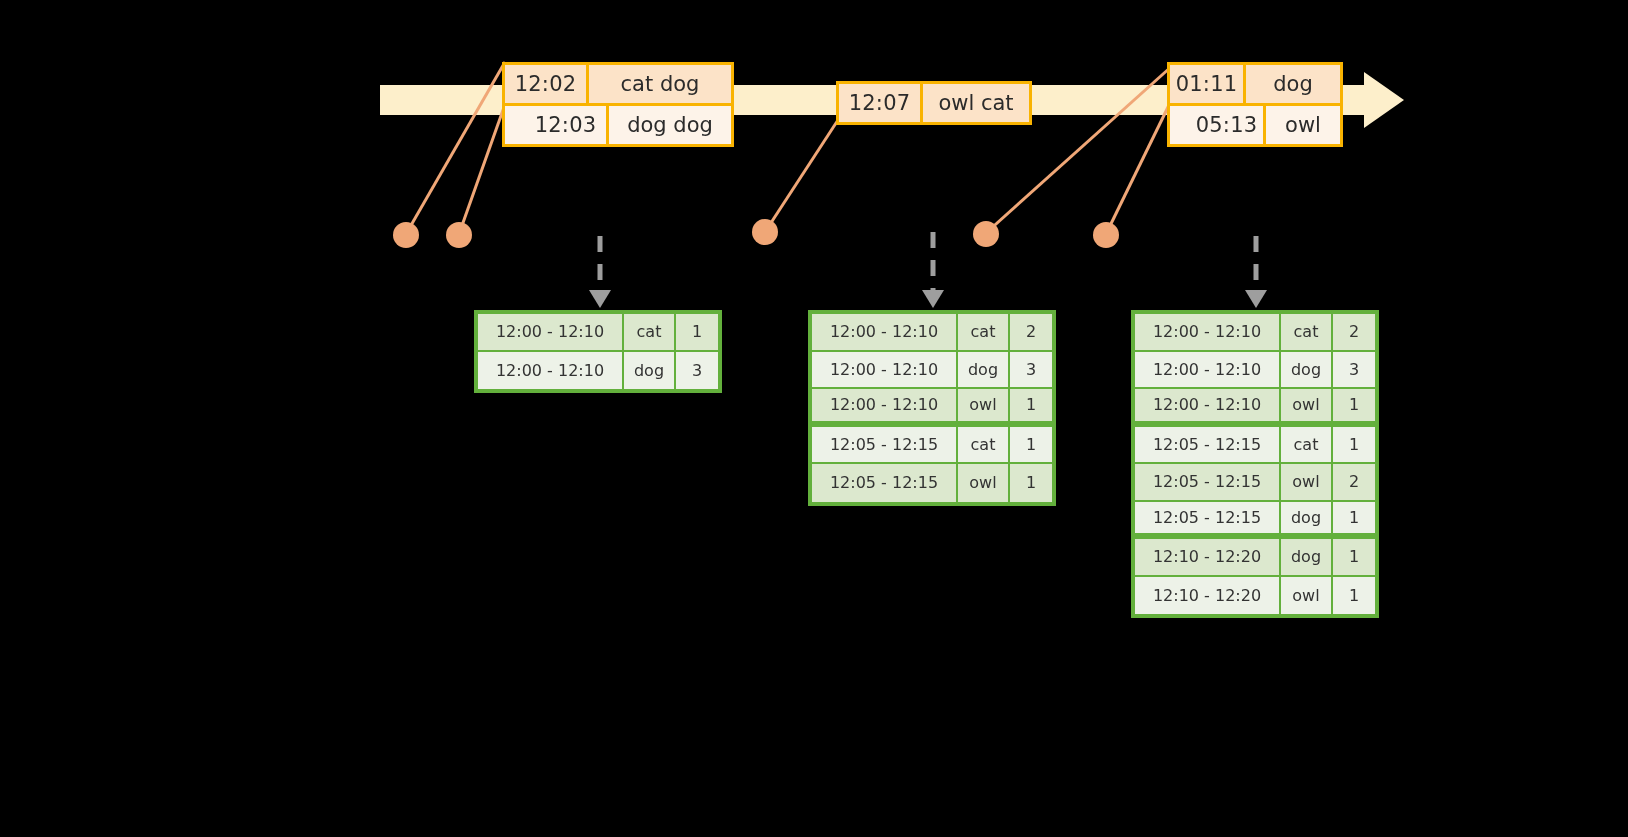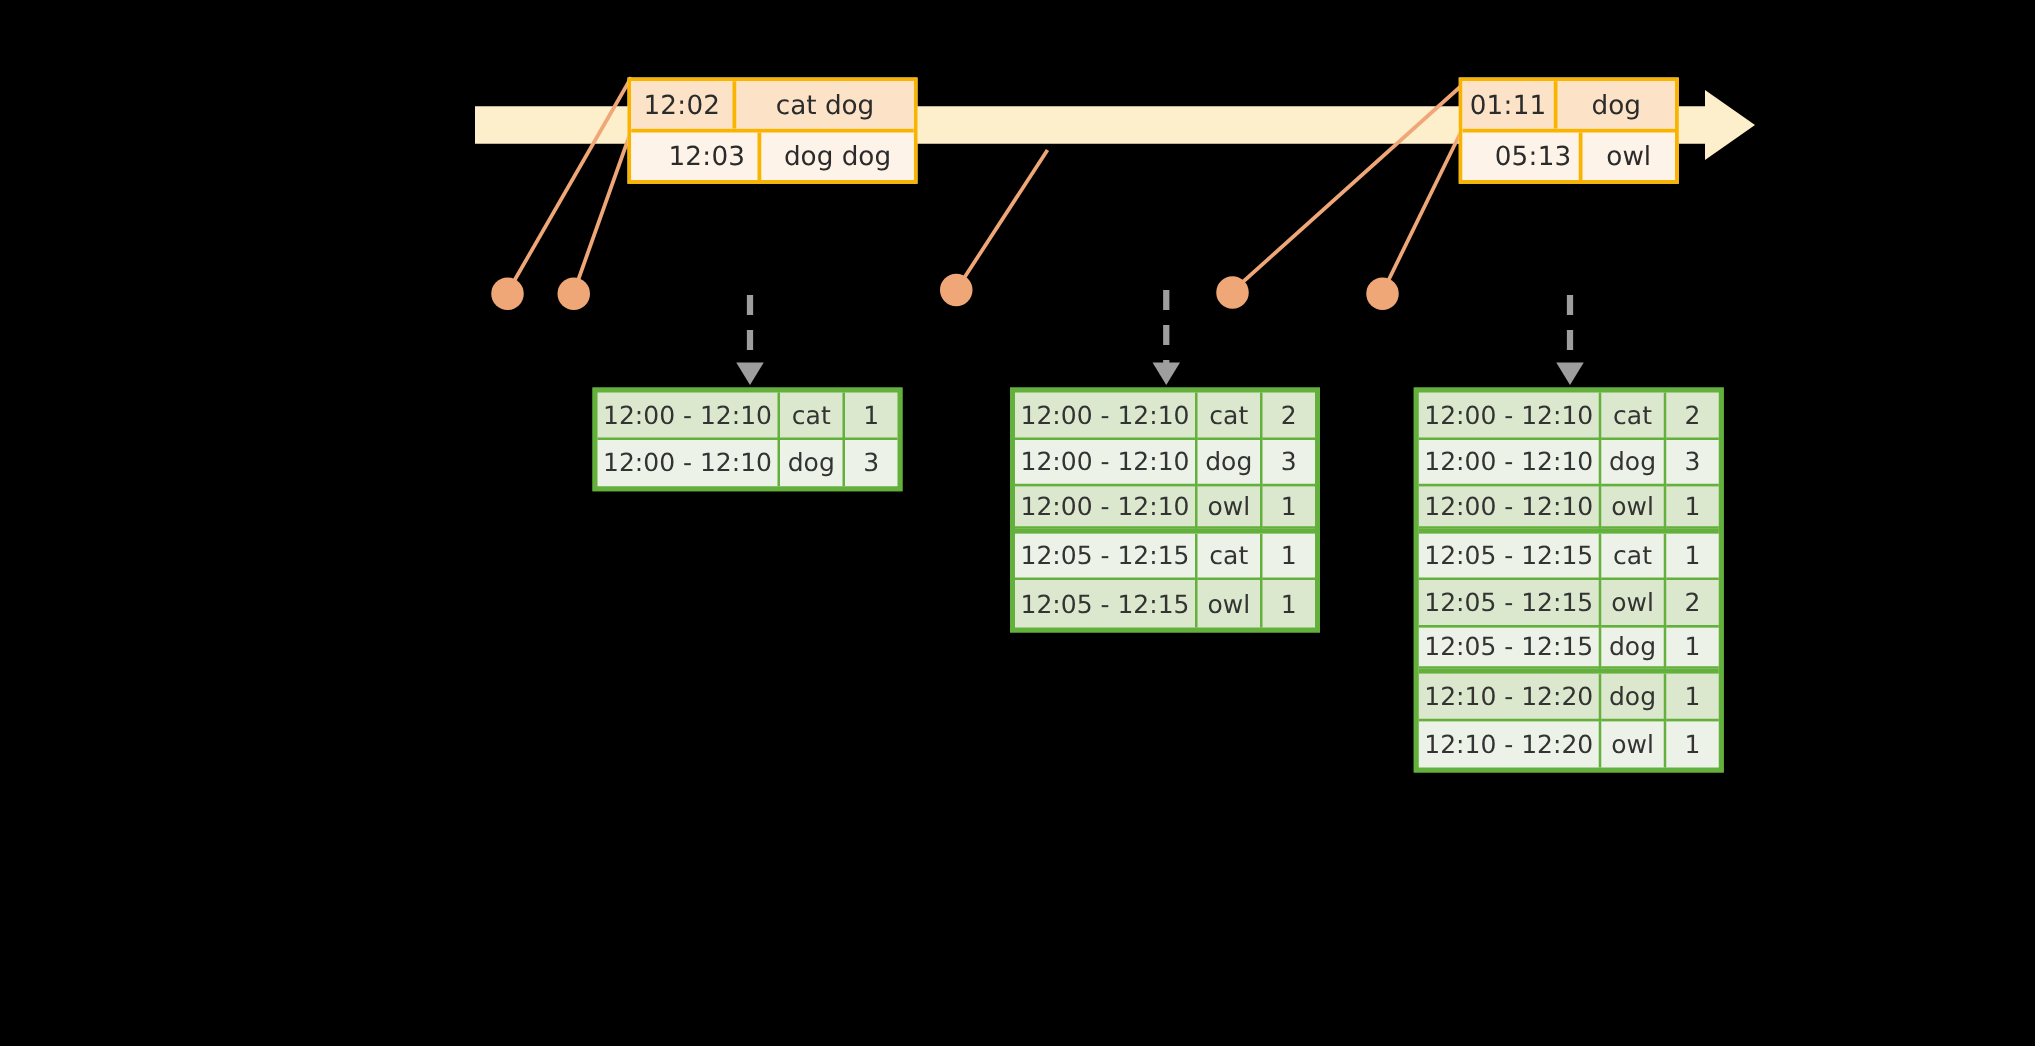--- a/index.html
+++ b/index.html
@@ -110,21 +110,21 @@
     box-sizing: border-box;
   }
   .res-row.shade-a { background: #DCE8CE; }
   .res-row.shade-b { background: #EDF2E8; }
   .res-row.group-end { border-bottom: 4px solid #63B03C; }
   .res-cell {
     display: flex;
     align-items: center;
     justify-content: center;
     box-sizing: border-box;
-    font-size: 20px;
+    font-size: 16px;
     color: #333333;
     border-right: 2px solid #63B03C;
     border-bottom: 2px solid #63B03C;
   }
   .res-row:last-child .res-cell { border-bottom: none; }
   .res-cell.c-range { width: 146px; }
   .res-cell.c-word  { width: 52px; }
   .res-cell.c-count { width: 42px; border-right: none; }
 
   #result-table-0 { left: 474px;  top: 310px; }
@@ -171,20 +171,26 @@
     <div class="event-row shade-a">
       <div class="event-time">12:02</div>
       <div class="event-words">cat dog</div>
     </div>
     <div class="event-row shade-b">
       <div class="event-time">12:03</div>
       <div class="event-words">dog dog</div>
     </div>
   </div>
 
+  <div class="event-box" id="event-box-1">
+    <div class="event-row shade-a">
+      <div class="event-time">12:07</div>
+      <div class="event-words">owl cat</div>
+    </div>
+  </div>
 
   <div class="event-box" id="event-box-2">
     <div class="event-row shade-a">
       <div class="event-time">01:11</div>
       <div class="event-words">dog</div>
     </div>
     <div class="event-row shade-b">
       <div class="event-time">05:13</div>
       <div class="event-words">owl</div>
     </div>

